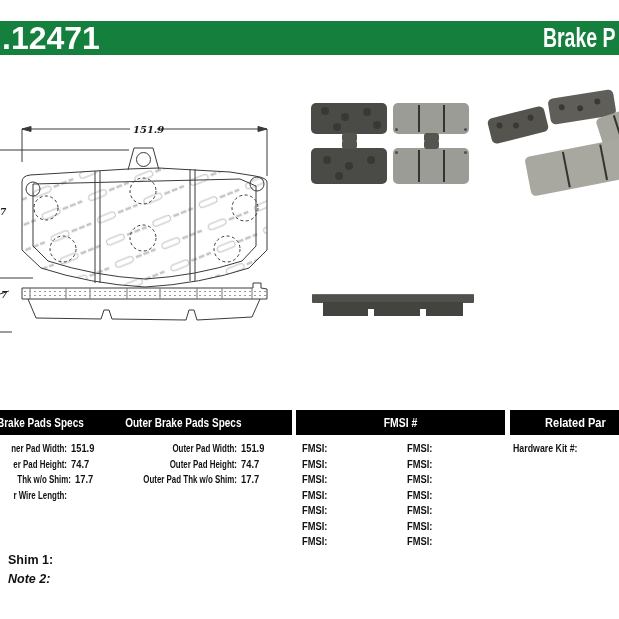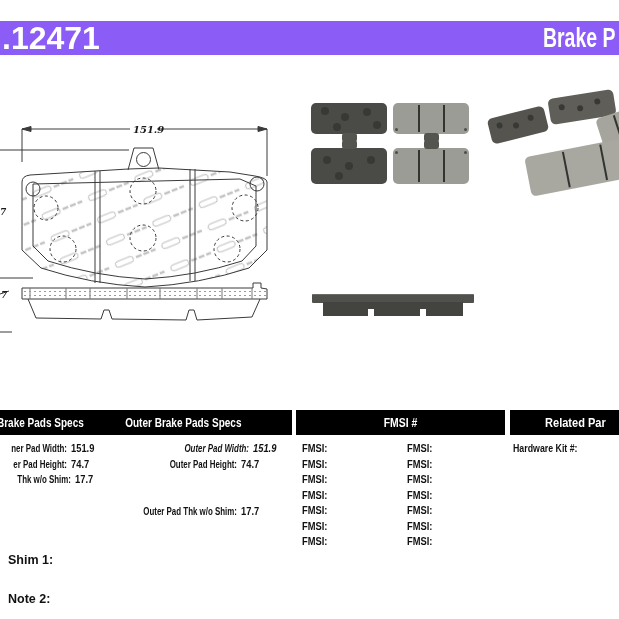--- a/index.html
+++ b/index.html
@@ -1,19 +1,19 @@
 <!DOCTYPE html>
 <html><head>
 <meta charset="utf-8">
 <style>
   html,body{margin:0;padding:0;background:#fff;}
   .page{position:relative;width:619px;height:619px;background:#ffffff;overflow:hidden;
         font-family:"Liberation Sans",sans-serif;}
   
-  .topband{position:absolute;left:0;top:21px;width:619px;height:34px;background:#8b5cf6;}
+  .topband{position:absolute;left:0;top:21px;width:619px;height:34px;background:#15803d;}
   .pn{position:absolute;left:2px;top:1px;color:#fff;font-weight:bold;font-size:32px;line-height:33px;white-space:nowrap;}
   .bt{position:absolute;left:543px;top:4px;color:#fff;font-weight:bold;font-size:27px;line-height:27px;
       white-space:nowrap;transform:scaleX(.72);transform-origin:left center;}
   
   .drawing{position:absolute;left:0;top:118px;}
   
   .hbar{position:absolute;top:410px;height:25px;background:#000;}
   .hbar .ht{position:absolute;top:0;height:25px;line-height:25px;color:#fff;font-weight:bold;font-size:13px;white-space:nowrap;}
   .ht.sx{transform:scaleX(.77);}
   
@@ -194,30 +194,34 @@
     <span class="sval" style="left:71px;">151.9</span>
   </div>
   <div class="srow" style="left:0;top:457.5px;width:110px;">
     <span class="slabel" style="right:43px;width:120px;">er Pad Height:</span>
     <span class="sval" style="left:71px;">74.7</span>
   </div>
   <div class="srow" style="left:4px;top:473px;width:110px;">
     <span class="slabel" style="right:43px;width:120px;">Thk w/o Shim:</span>
     <span class="sval" style="left:71px;">17.7</span>
   </div>
-
-  <div class="srow" style="left:12px;top:442px;width:280px;font-style:italic;">
+  <div class="srow" style="left:0;top:488.5px;width:110px;">
+    <span class="slabel" style="right:43px;width:120px;">r Wire Length:</span>
+    <span class="sval" style="left:71px;"></span>
+  </div>
+
+  <div class="srow" style="left:0;top:442px;width:280px;">
     <span class="slabel" style="right:43px;width:180px;">Outer Pad Width:</span>
     <span class="sval" style="left:241px;">151.9</span>
   </div>
   <div class="srow" style="left:0;top:457.5px;width:280px;">
     <span class="slabel" style="right:43px;width:180px;">Outer Pad Height:</span>
     <span class="sval" style="left:241px;">74.7</span>
   </div>
-  <div class="srow" style="left:0;top:473px;width:280px;margin-top:32px;">
+  <div class="srow" style="left:0;top:473px;width:280px;">
     <span class="slabel" style="right:43px;width:180px;">Outer Pad Thk w/o Shim:</span>
     <span class="sval" style="left:241px;">17.7</span>
   </div>
 
   <span class="fm" style="left:302px;top:442px;">FMSI:</span>
   <span class="fm" style="left:407px;top:442px;">FMSI:</span>
   <span class="fm" style="left:302px;top:457.5px;">FMSI:</span>
   <span class="fm" style="left:407px;top:457.5px;">FMSI:</span>
   <span class="fm" style="left:302px;top:473px;">FMSI:</span>
   <span class="fm" style="left:407px;top:473px;">FMSI:</span>
@@ -226,15 +230,15 @@
   <span class="fm" style="left:302px;top:504px;">FMSI:</span>
   <span class="fm" style="left:407px;top:504px;">FMSI:</span>
   <span class="fm" style="left:302px;top:519.5px;">FMSI:</span>
   <span class="fm" style="left:407px;top:519.5px;">FMSI:</span>
   <span class="fm" style="left:302px;top:535px;">FMSI:</span>
   <span class="fm" style="left:407px;top:535px;">FMSI:</span>
 
   <span class="hw" style="left:513px;top:442px;">Hardware Kit #:</span>
 
   <span class="note" style="top:553px;">Shim 1:</span>
-  <span class="note" style="top:592px;">Note 2:</span>
+  <span class="note" style="top:572px;font-style:italic;">Note 2:</span>
 
 </div>
 
 </body></html>

